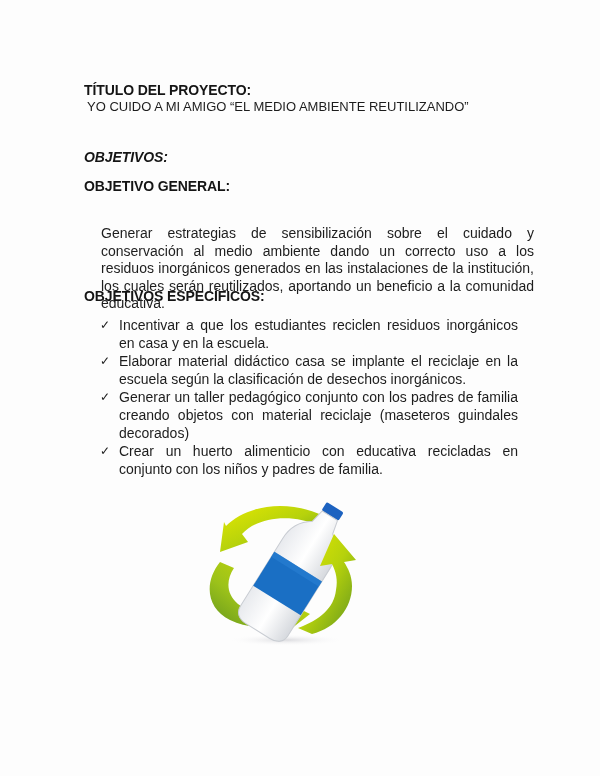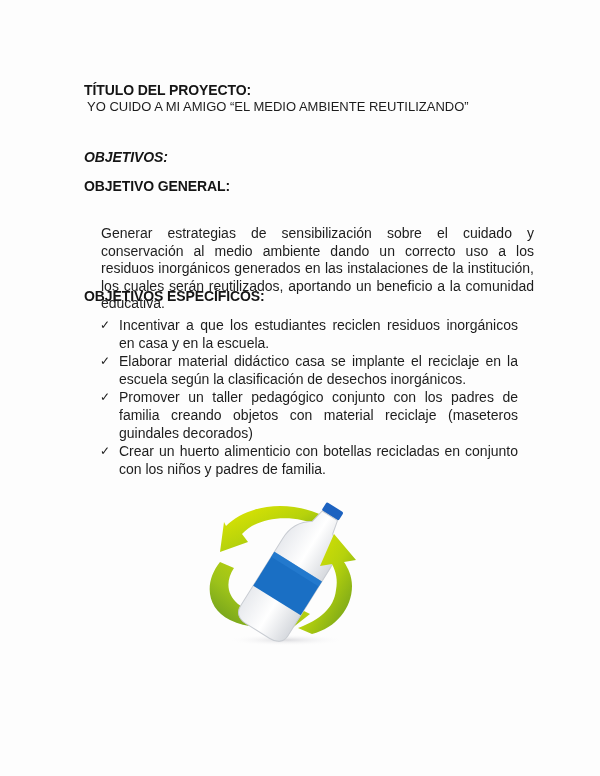--- a/index.html
+++ b/index.html
@@ -105,25 +105,25 @@
     <li>
       <span class="check">✓</span>
       <span>Incentivar a que los estudiantes reciclen residuos inorgánicos en casa y en la escuela.</span>
     </li>
     <li>
       <span class="check">✓</span>
       <span>Elaborar material didáctico casa se implante el reciclaje en la escuela según la clasificación de desechos inorgánicos.</span>
     </li>
     <li>
       <span class="check">✓</span>
-      <span>Promover un taller pedagógico conjunto con los padres de familia creando objetos con material reciclaje (maseteros guindales decorados)</span>
+      <span>Generar un taller pedagógico conjunto con los padres de familia creando objetos con material reciclaje (maseteros guindales decorados)</span>
     </li>
     <li>
       <span class="check">✓</span>
-      <span>Crear un huerto alimenticio con botellas recicladas en conjunto con los niños y padres de familia.</span>
+      <span>Crear un huerto alimenticio con educativa recicladas en conjunto con los niños y padres de familia.</span>
     </li>
   </ul>
 
   <div class="figure">
     <svg width="190" height="160" viewBox="0 0 190 160" xmlns="http://www.w3.org/2000/svg">
       <defs>
         <linearGradient id="arrowGrad" x1="0" y1="0" x2="1" y2="1">
           <stop offset="0" stop-color="#e4e800"></stop>
           <stop offset="0.5" stop-color="#b6d20c"></stop>
           <stop offset="1" stop-color="#5f9320"></stop>

